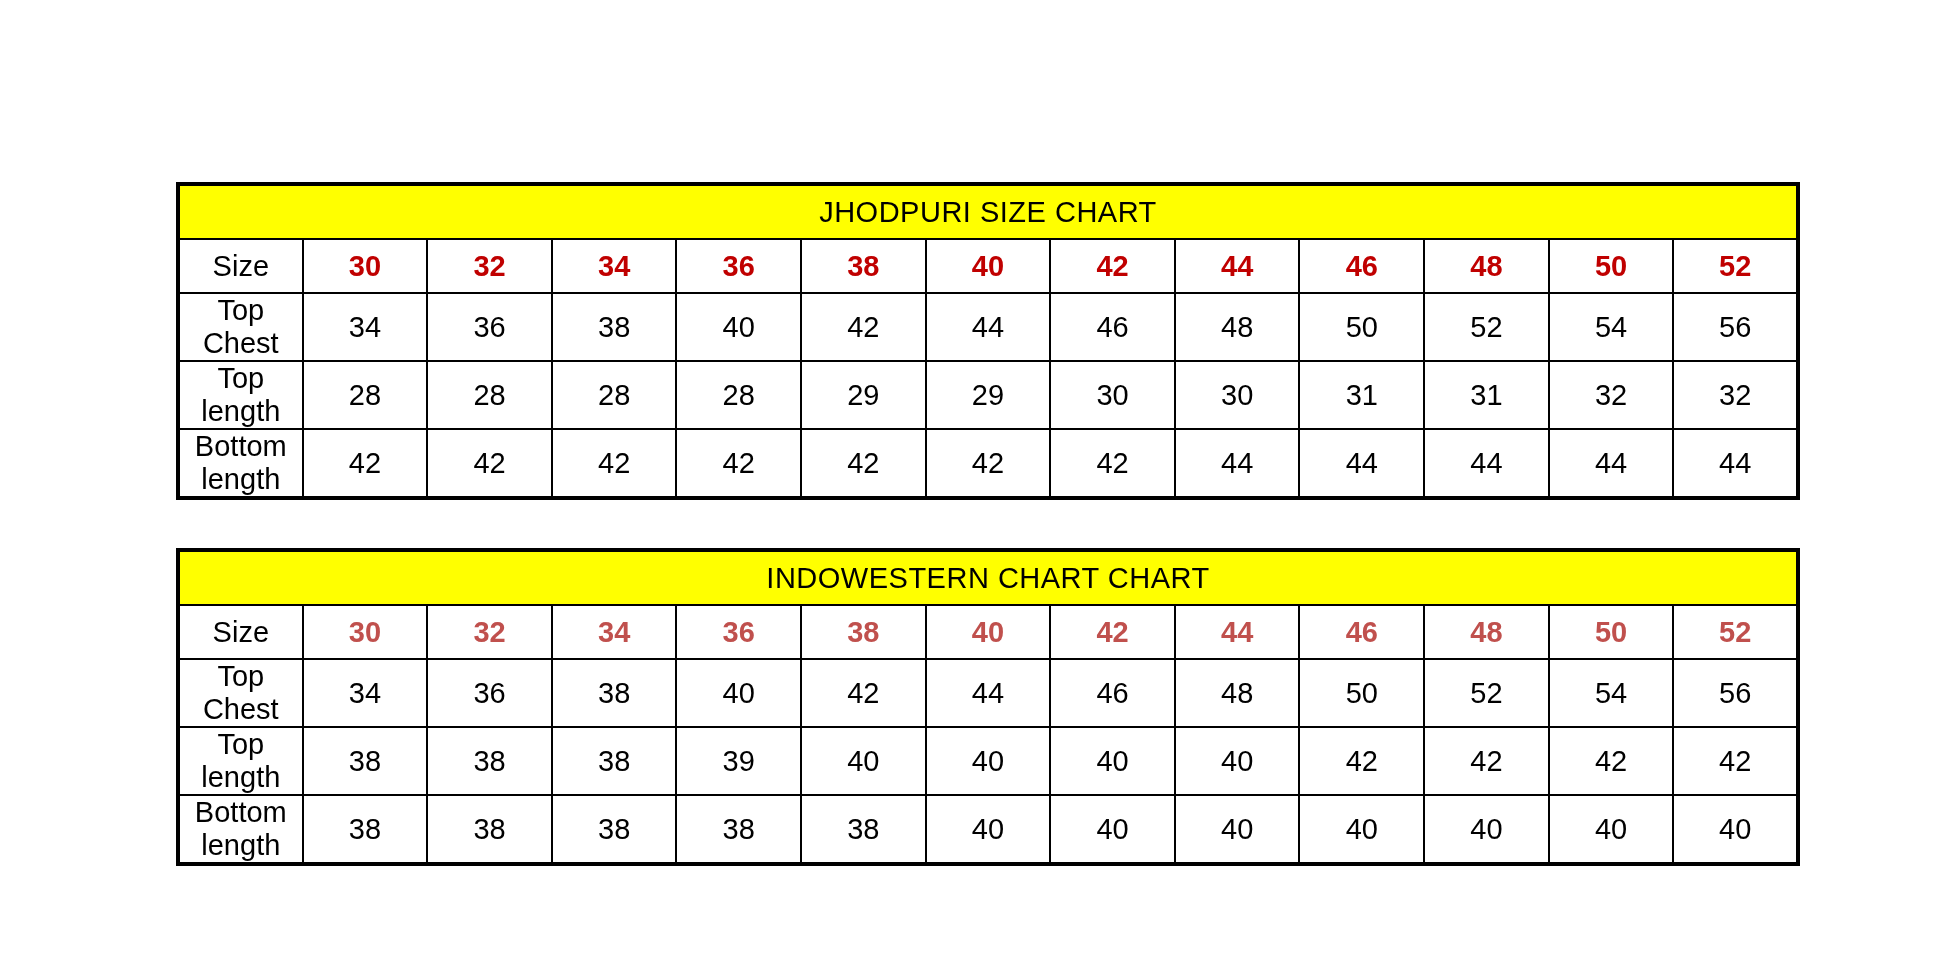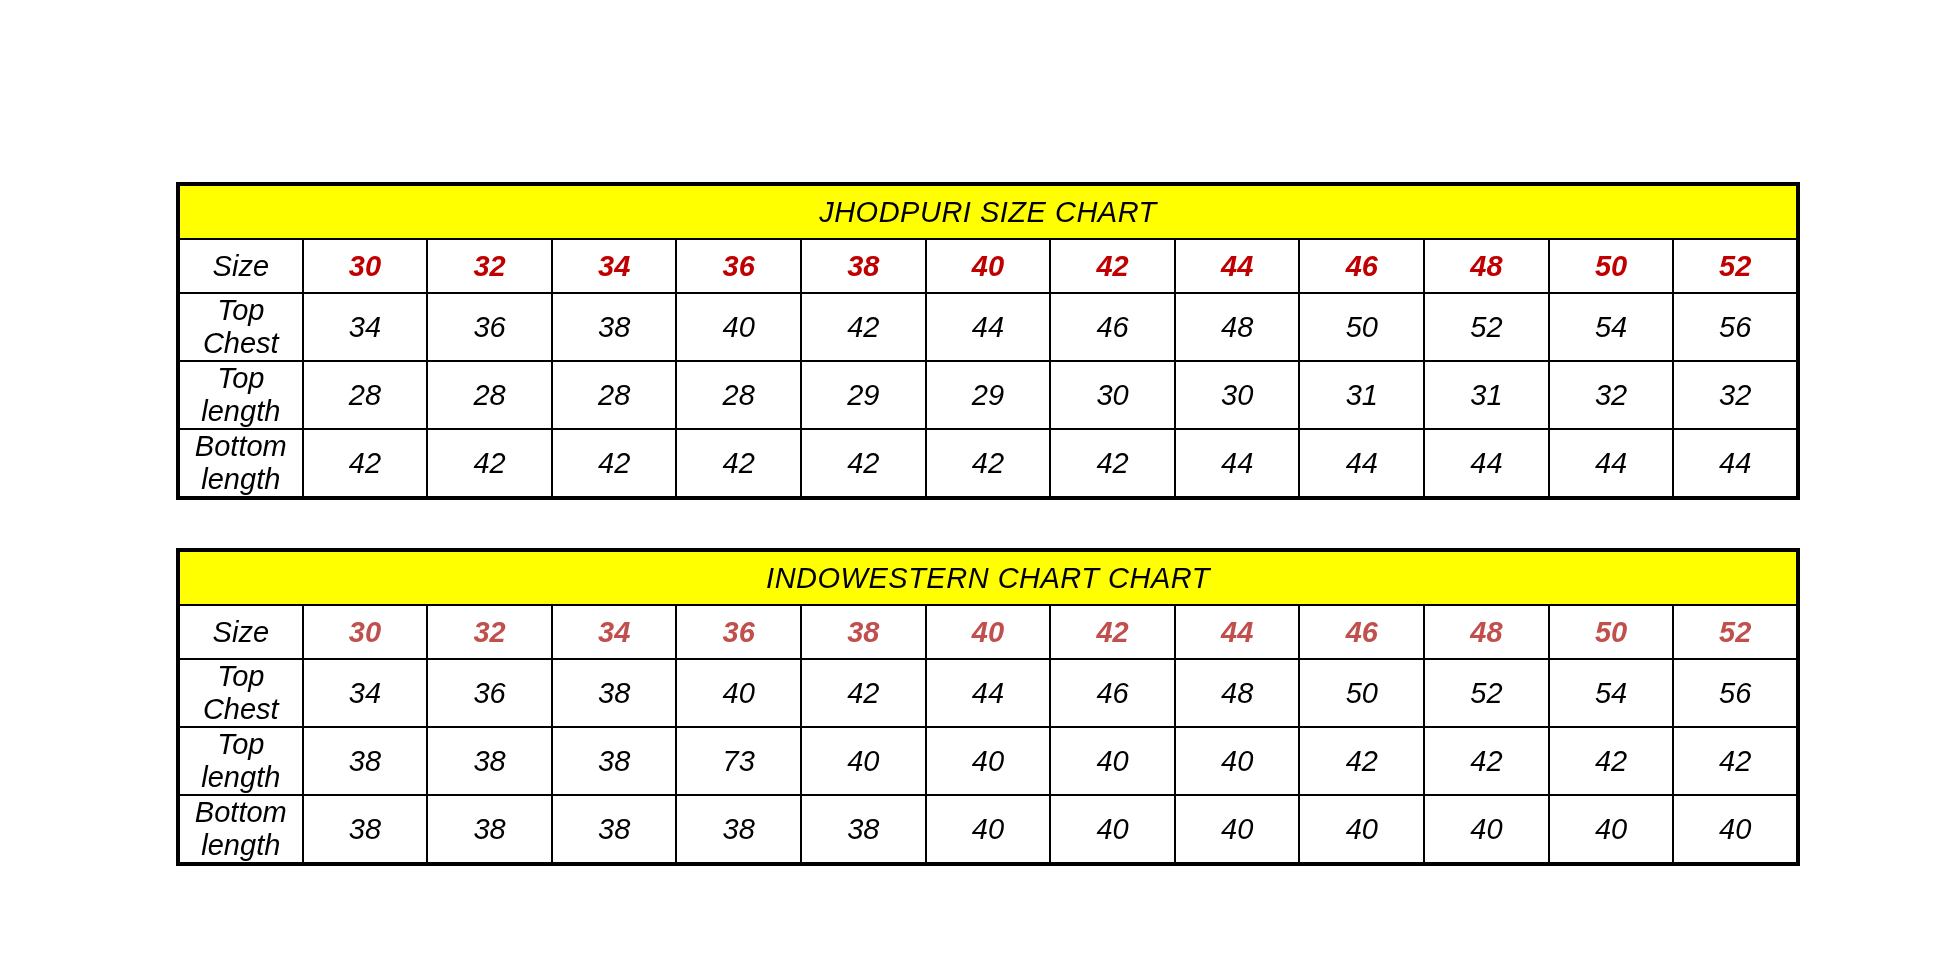--- a/index.html
+++ b/index.html
@@ -21,21 +21,20 @@
     width: 1624px;
   }
   .chart-block {
     margin-bottom: 48px;
   }
   table.size-table {
     border-collapse: collapse;
     table-layout: fixed;
     width: 1624px;
     border: 4px solid #000000;
-    font-style: italic;
   }
   table.size-table td {
     border: 2px solid #000000;
     height: 52px;
     text-align: center;
     vertical-align: middle;
     font-size: 29px;
     color: #000000;
     padding: 0;
   }
@@ -171,21 +170,21 @@
           <td>50</td>
           <td>52</td>
           <td>54</td>
           <td>56</td>
         </tr>
         <tr>
           <td class="row-label">Top length</td>
           <td>38</td>
           <td>38</td>
           <td>38</td>
-          <td>73</td>
+          <td>39</td>
           <td>40</td>
           <td>40</td>
           <td>40</td>
           <td>40</td>
           <td>42</td>
           <td>42</td>
           <td>42</td>
           <td>42</td>
         </tr>
         <tr>

